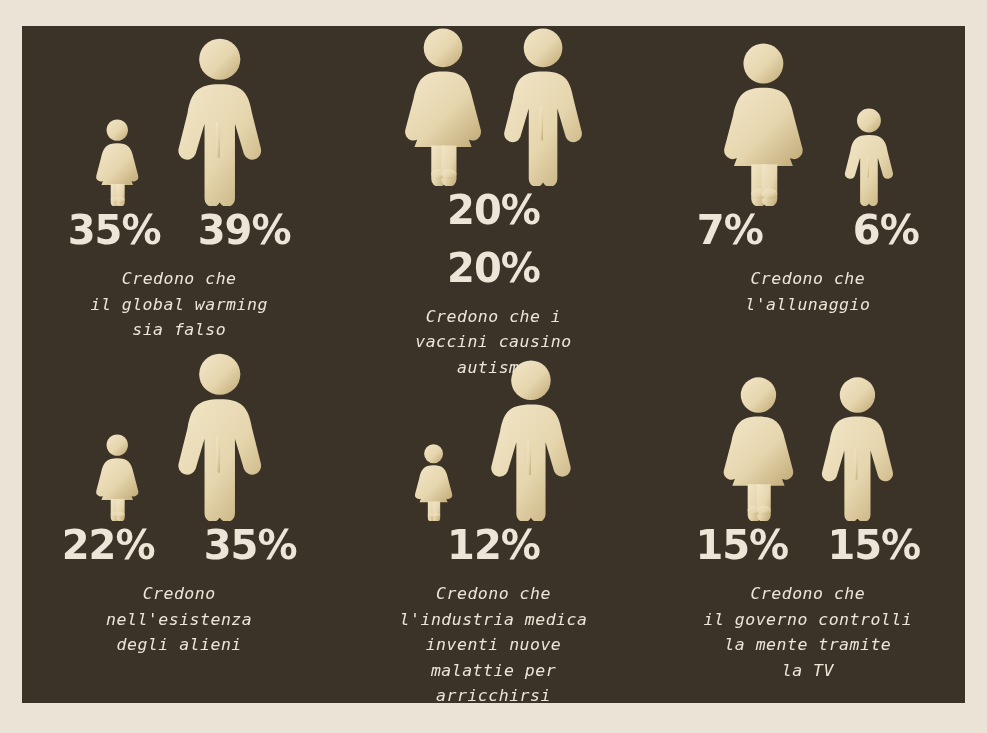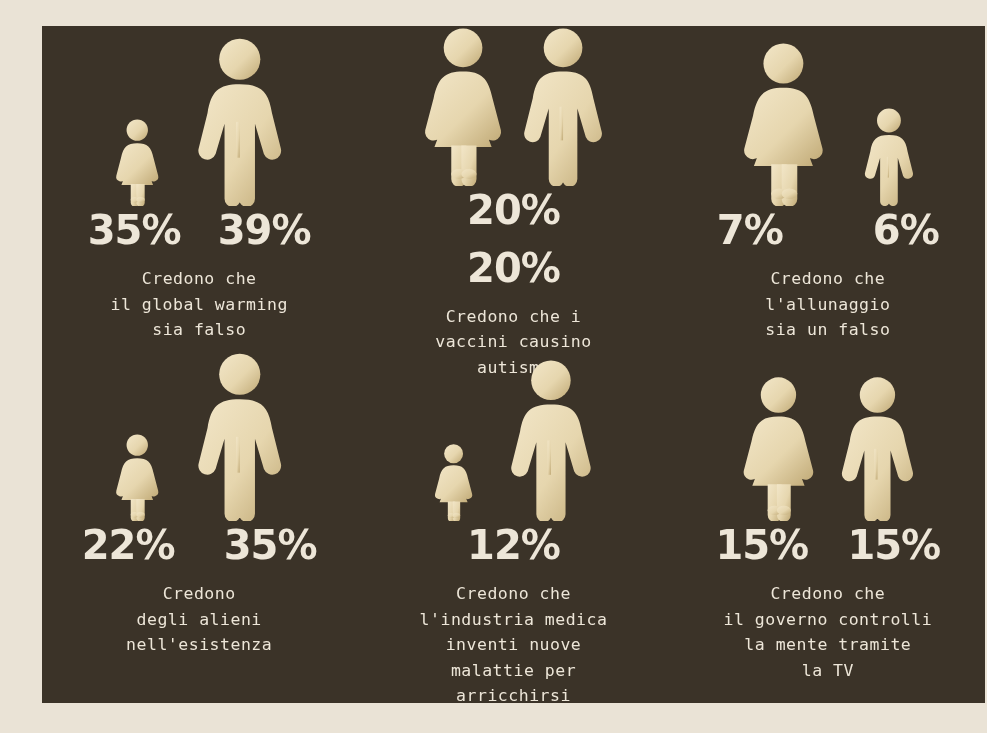--- a/index.html
+++ b/index.html
@@ -23,21 +23,20 @@
     box-sizing: border-box;
     padding: 26px 22px 30px 22px;
   }
 
   #panel {
     position: relative;
     width: 100%;
     height: 100%;
     background: #3B3328;
     box-sizing: border-box;
-    margin-left: 20px;
   }
 
   #grid {
     position: absolute;
     inset: 0;
     display: grid;
     grid-template-columns: repeat(3, 1fr);
     grid-template-rows: 320px 1fr;
   }
 
@@ -87,21 +86,21 @@
   .caption {
     margin-top: 16px;
     color: #EDE6D8;
     font-family: "DejaVu Sans Mono", "Liberation Mono", monospace;
     font-size: 16.5px;
     line-height: 1.55;
     text-align: center;
     width: 290px;
     letter-spacing: 0.5px;
   }
-  .caption .ln { display: block; white-space: pre; }
+  .caption .ln { display: block; white-space: pre; font-style: italic; }
 
   
   .cell-0 .figures { gap: 34px; }
   .cell-0 .percents { gap: 20px; }
   .cell-1 .figures { gap: 16px; }
   .cell-1 .percents { gap: 18px; flex-direction: column; }
   .cell-2 .figures { gap: 36px; }
   .cell-2 .percents { gap: 46px; }
   .cell-3 .figures { gap: 34px; }
   .cell-3 .percents { gap: 32px; align-items: flex-end; }
@@ -264,21 +263,20 @@
               </span>
             </div>
           </div>
           <div class="percents">
             <div class="pct">7%</div>
             <div class="pct">6%</div>
           </div>
           <div class="caption">
             <span class="ln">Credono che</span>
             <span class="ln">l'allunaggio</span>
-            <span class="ln">sia un falso</span>
           </div>
         </div>
         <div class="cell cell-3 row-1">
           <div class="figures">
             <div class="fig-slot">
               <span>
                 <svg class="fig-svg" width="46.5" height="88.4" viewBox="0 0 100 190" xmlns="http://www.w3.org/2000/svg">
                   <defs>
                     <linearGradient id="gf3" x1="0" y1="0" x2="1" y2="1">
                       <stop offset="0%" stop-color="#F2E6C8"></stop>
@@ -315,22 +313,22 @@
                 </svg>
               </span>
             </div>
           </div>
           <div class="percents">
             <div class="pct">22%</div>
             <div class="pct">35%</div>
           </div>
           <div class="caption">
             <span class="ln">Credono</span>
+            <span class="ln">nell'esistenza</span>
             <span class="ln">degli alieni</span>
-            <span class="ln">nell'esistenza</span>
           </div>
         </div>
         <div class="cell cell-4 row-1">
           <div class="figures">
             <div class="fig-slot">
               <span>
                 <svg class="fig-svg" width="41.2" height="78.2" viewBox="0 0 100 190" xmlns="http://www.w3.org/2000/svg">
                   <defs>
                     <linearGradient id="gf4" x1="0" y1="0" x2="1" y2="1">
                       <stop offset="0%" stop-color="#F2E6C8"></stop>

